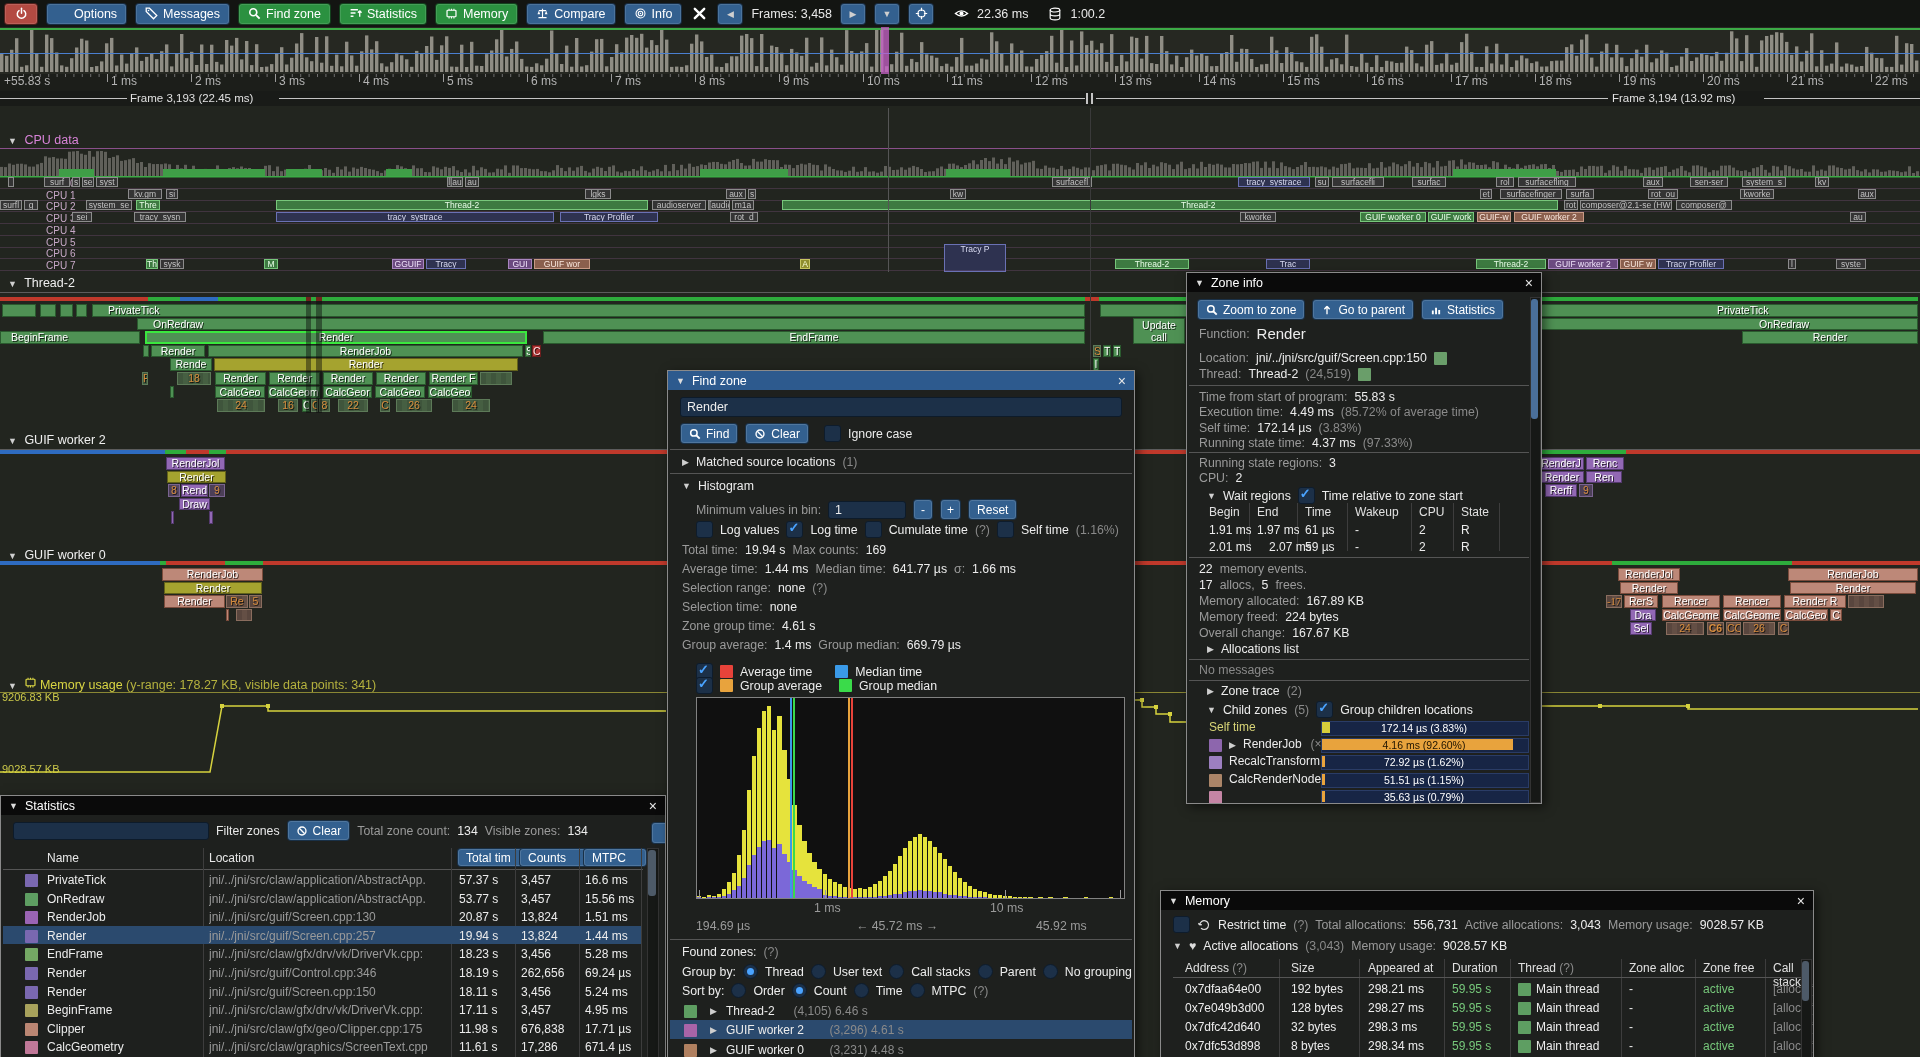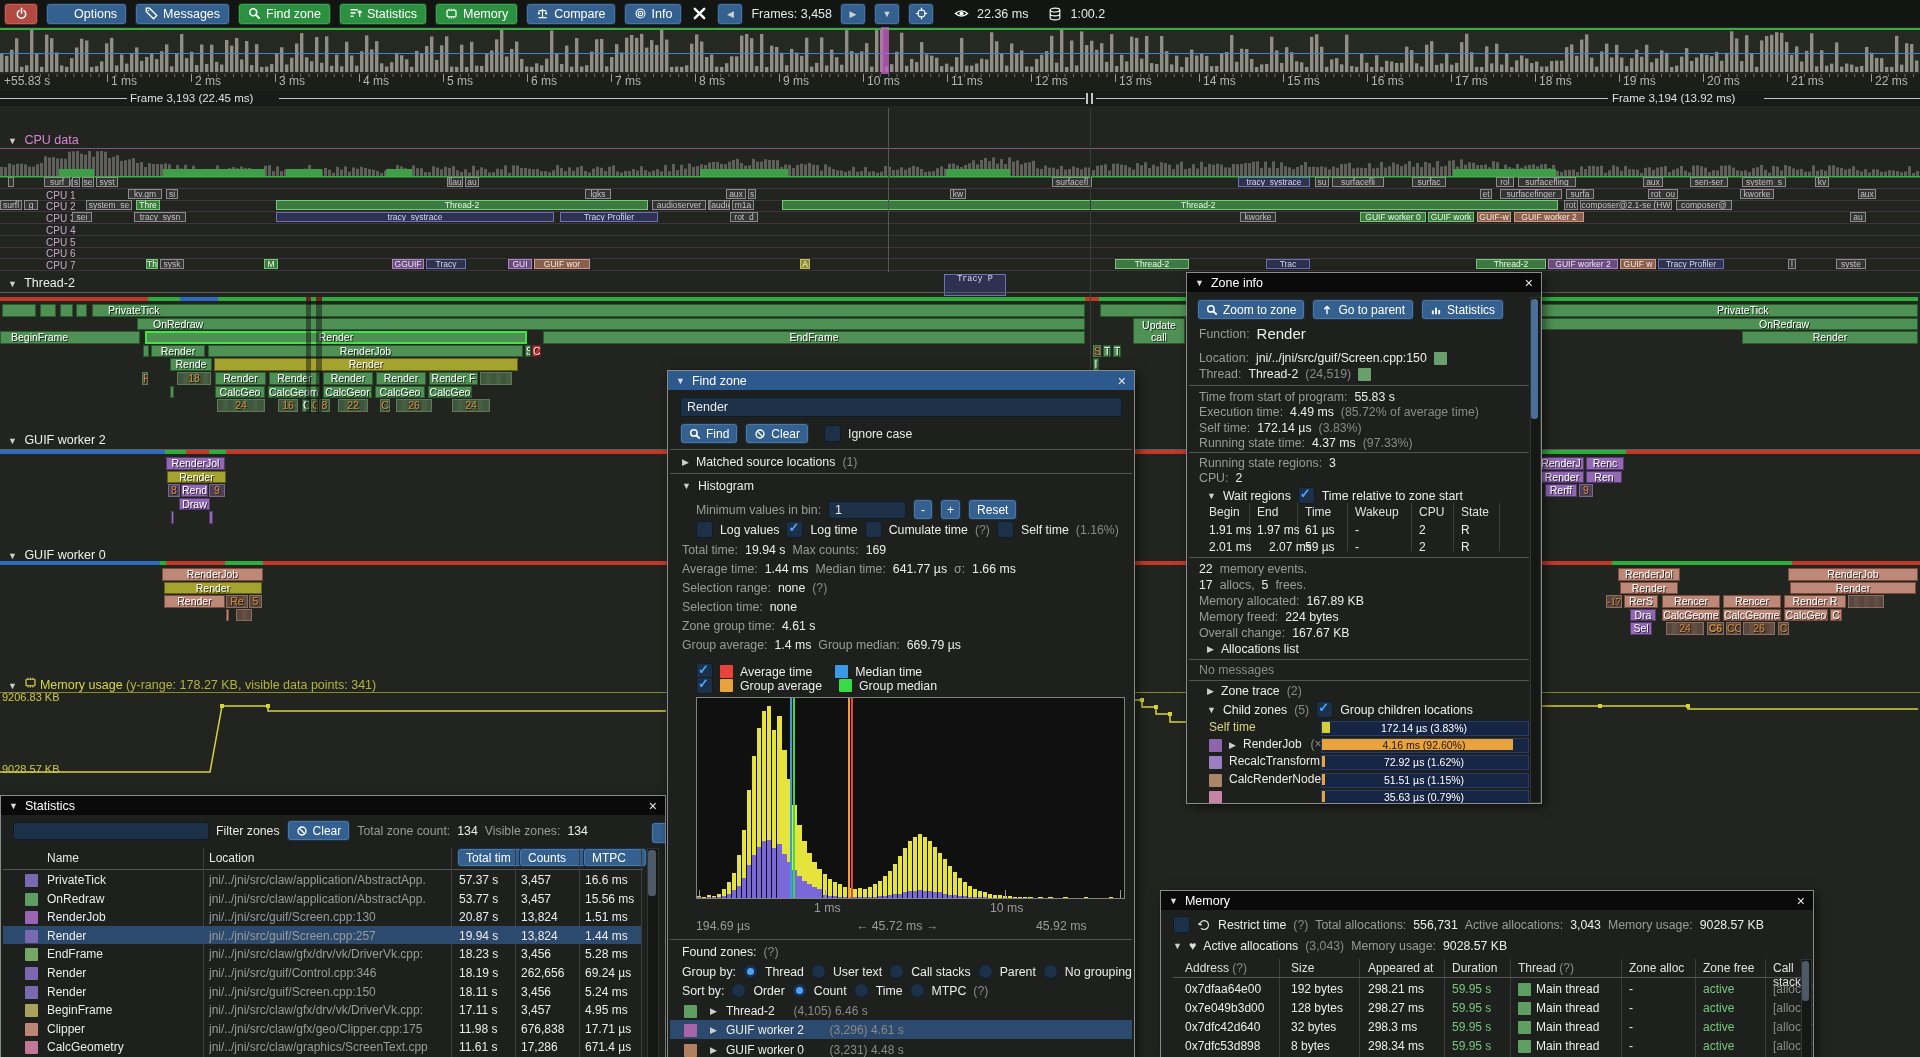--- a/index.html
+++ b/index.html
@@ -1428,21 +1428,21 @@
       <div style="position: absolute; left: 0px; top: 152.2px; width: 1920px; height: 1px; background: rgba(160, 100, 160, 0.25);"></div>
       <div class="cpulab" style="position: absolute; left: 46px; top: 153.9px;">CPU 7</div>
       <div class="cz cgn" style="position: absolute; left: 146px; top: 152.9px; width: 12px; height: 10px;">Th</div>
       <div class="cz" style="position: absolute; left: 160px; top: 152.9px; width: 24px; height: 10px;">sysk</div>
       <div class="cz cgn" style="position: absolute; left: 264px; top: 152.9px; width: 14px; height: 10px;">M</div>
       <div class="cz cp" style="position: absolute; left: 392px; top: 152.9px; width: 32px; height: 10px;">GGUIF</div>
       <div class="cz cbl" style="position: absolute; left: 426px; top: 152.9px; width: 40px; height: 10px;">Tracy</div>
       <div class="cz cp" style="position: absolute; left: 508px; top: 152.9px; width: 24px; height: 10px;">GUI</div>
       <div class="cz cs" style="position: absolute; left: 534px; top: 152.9px; width: 56px; height: 10px;">GUIF wor</div>
       <div class="cz cy" style="position: absolute; left: 800px; top: 152.9px; width: 10px; height: 10px;">A</div>
-      <div class="cz cbl" style="position: absolute; left: 944px; top: 168px; width: 62px; height: 22px; font-family: Liberation Mono, monospace;">Tracy P</div>
+      <div class="cz cbl" style="position: absolute; left: 944px; top: 138px; width: 62px; height: 28px;">Tracy P</div>
       <div class="cz cgn" style="position: absolute; left: 1115px; top: 152.9px; width: 74px; height: 10px;">Thread-2</div>
       <div class="cz cbl" style="position: absolute; left: 1266px; top: 152.9px; width: 44px; height: 10px;">Trac</div>
       <div class="cz cgn" style="position: absolute; left: 1476px; top: 152.9px; width: 70px; height: 10px;">Thread-2</div>
       <div class="cz cp" style="position: absolute; left: 1548px; top: 152.9px; width: 70px; height: 10px;">GUIF worker 2</div>
       <div class="cz cs" style="position: absolute; left: 1620px; top: 152.9px; width: 36px; height: 10px;">GUIF w</div>
       <div class="cz cbl" style="position: absolute; left: 1658px; top: 152.9px; width: 66px; height: 10px;">Tracy Profiler</div>
       <div class="cz" style="position: absolute; left: 1788px; top: 152.9px; width: 8px; height: 10px;">l</div>
       <div class="cz" style="position: absolute; left: 1836px; top: 152.9px; width: 30px; height: 10px;">syste</div>
       <div style="position: absolute; left: 0px; top: 163.9px; width: 1920px; height: 1px; background: rgba(160, 100, 160, 0.25);"></div>
       <div class="sechdr" style="position: absolute; left: 8px; top: 170px;"><span class="tri">▼</span><span> Thread-2</span></div>

